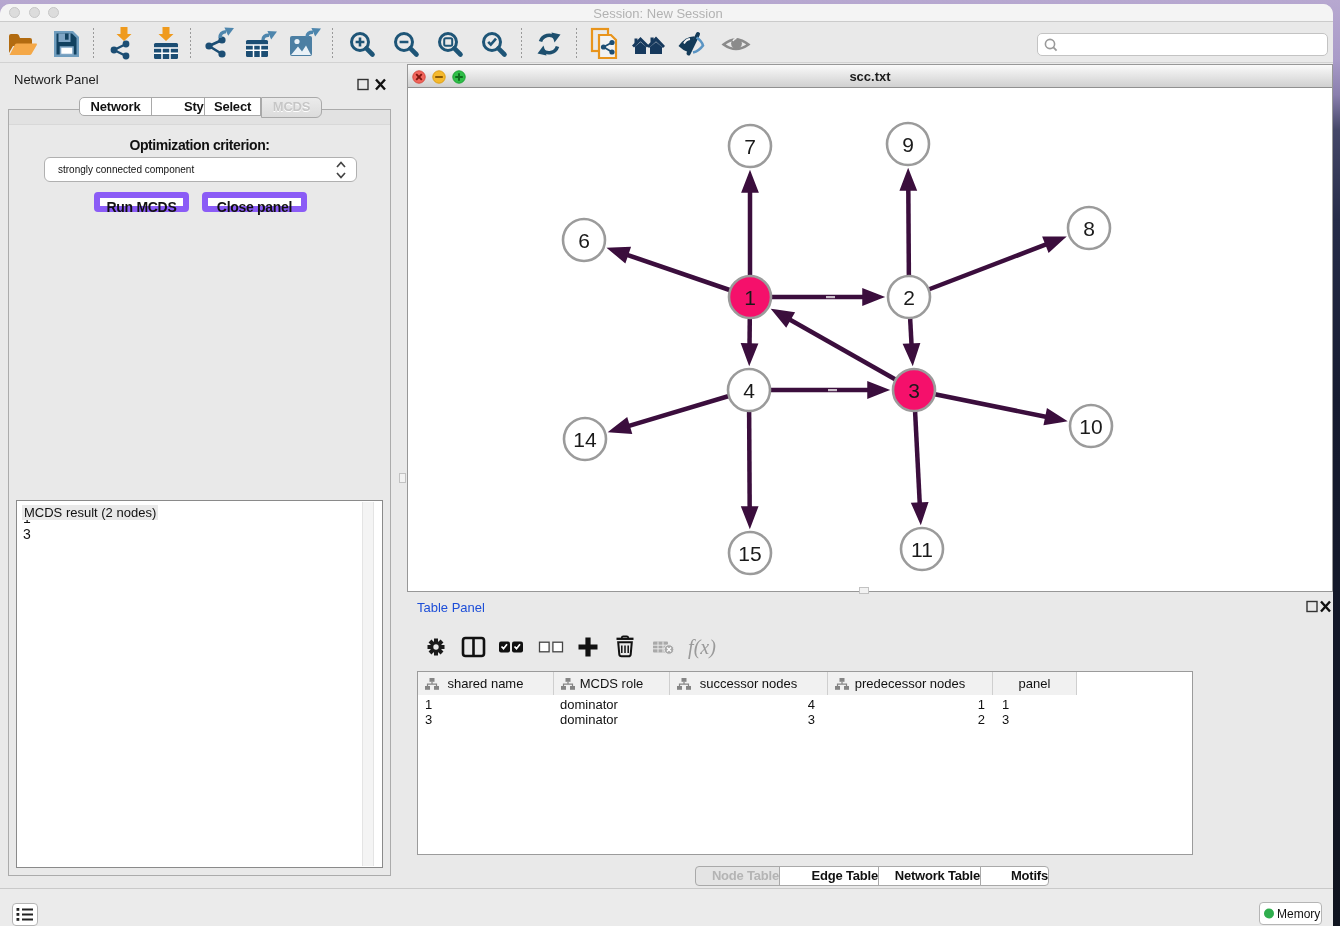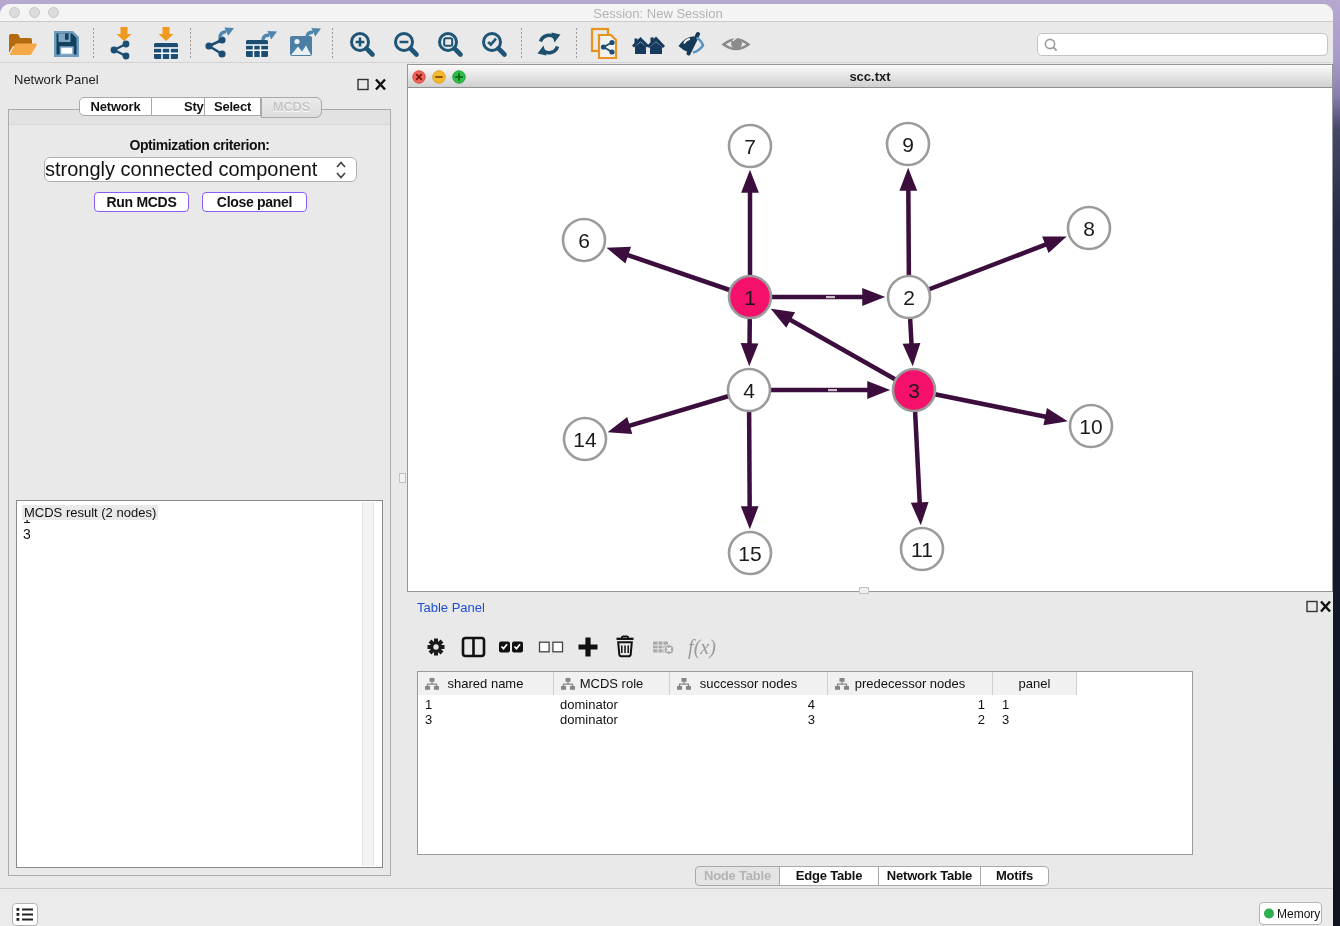--- a/index.html
+++ b/index.html
@@ -22,43 +22,43 @@
                border:1px solid #c3c3c3; border-radius:5px; }
   
   #cpanel { left:0; top:59px; width:392px; height:825px; background:#e9e9e9; }
   #cp-title { left:14px; top:9px; font-size:13px; color:#1c1c1c; }
   .cptab { position:absolute; top:34px; height:19px; background:#fff; border:1px solid #a9a9a9; z-index:5;
            font-size:13px; font-weight:bold; letter-spacing:-0.2px; color:#111; text-align:center; line-height:17px; }
   #cp-box { left:8px; top:46px; width:383px; height:767px; border:1px solid #ababab; background:#e9e9e9; }
   #cp-box-top { left:0px; top:0px; width:381px; height:15px; background:#e2e2e2; border-bottom:1px solid #d8d8d8;}
   #opt-label { left:0; top:27px; width:381px; text-align:center; font-size:14px; font-weight:bold; letter-spacing:-0.4px; color:#111; }
   #dropdown { left:35px; top:47px; width:313px; height:25px; background:#fff; border:1px solid #b0b0b0;
-              border-radius:6px; font-size:20px; color:#111; line-height:23px; }
-  .btn { position:absolute; height:20px; background:#fff; border:1px solid #8b5cf6; border-radius:4px;
+              border-radius:6px; font-size:10px; color:#111; line-height:23px; padding-left:13px; }
+  .btn { position:absolute; height:20px; background:#fff; border:6px solid #8b5cf6; border-radius:4px;
          font-size:14px; font-weight:bold; letter-spacing:-0.3px; color:#111; text-align:center; line-height:18px; }
   #fieldset { left:7px; top:390px; width:367px; height:368px; border:1px solid #8a8a8a; background:#fff; }
   #fs-label { left:13px; top:395px; font-size:13px; color:#111; background:#e9e9e9; padding:0 2px; }
   #fs-scroll { position:absolute; right:8px; top:1px; width:12px; height:364px; background:#f4f4f4;
                border-left:1px solid #e4e4e4; border-right:1px solid #e4e4e4;}
   #fs-text { left:6px; top:9px; font-size:14px; color:#111; line-height:16px; }
   
   #netwin { left:407px; top:60px; width:926px; height:528px; border:1px solid #979797; background:#fff; }
   #nw-titlebar { left:0; top:0; width:924px; height:23px;
                  background:linear-gradient(#fafafa, #d0d0d0); border-bottom:1px solid #909090; }
   #nw-title { left:0; top:4px; width:924px; text-align:center; font-size:13px; font-weight:bold; color:#1c1c1c; }
   
   #tpanel { left:407px; top:593px; width:926px; height:291px; background:#e9e9e9; }
   #tp-title { left:10px; top:3px; font-size:13px; color:#1d4ed8; }
   #tp-table { left:10px; top:74px; width:776px; height:184px; background:#fff; border:1px solid #9b9b9b; }
   .th { position:absolute; top:0; height:23px; background:#f1f1f1; border-right:1px solid #cfcfcf;
         font-size:13px; color:#111; text-align:center; line-height:23px; }
   .th .treeic { position:absolute; left:7px; top:6px; margin:0; }
   .td { position:absolute; font-size:13px; color:#111; height:16px; line-height:16px; }
   .btab { position:absolute; top:269px; height:20px; border:1px solid #a9a9a9; background:#fff;
-          font-size:13px; font-weight:bold; letter-spacing:-0.2px; color:#111; text-align:center; line-height:18px; }
+          font-size:13px; font-weight:bold; letter-spacing:-0.2px; color:#111; text-align:right; line-height:18px; }
   
   #statusbar { left:0; top:884px; width:1333px; height:38px; background:#ebebeb; border-top:1px solid #c9c9c9; }
   #membtn { position:absolute; left:1259px; top:13px; width:63px; height:23px; background:#fff;
             border:1px solid #b5b5b5; border-radius:4px; }
   #listbtn { position:absolute; left:12px; top:14px; width:26px; height:23px; background:#fff;
              border:1px solid #b5b5b5; border-radius:4px; }
   .treeic { display:inline-block; width:14px; height:12px; margin-right:7px; vertical-align:-1px; }
 </style>
 </head>
 <body>

